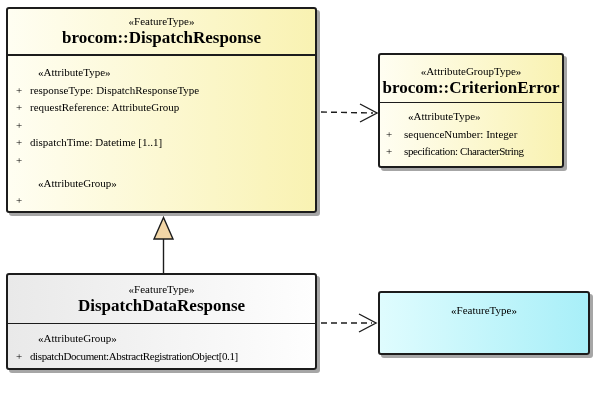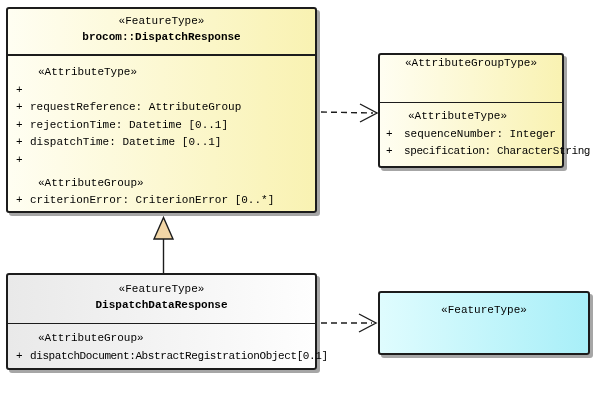--- a/index.html
+++ b/index.html
@@ -7,48 +7,48 @@
     --yellow1:#fffef2; --yellow2:#f9f2b2;
     --gray1:#e9e9e9; --gray2:#fefefe;
     --cyan1:#dffcfe; --cyan2:#a8eff8;
     --tri:#f2d6a6; --text:#000000; --bg:#ffffff;
   }
   html,body{margin:0;padding:0;}
   body{background:#fff;}
   .canvas{
     position:relative; width:604px; height:400px; overflow:hidden;
     background:var(--bg); color:var(--text);
-    font-family:Liberation Mono, monospace; font-size:11px;
+    font-family:Liberation Serif, serif; font-size:11px;
   }
   .uml-box{
     position:absolute; box-sizing:border-box;
     border:2px solid var(--border); border-radius:3px;
     box-shadow:3px 3px 0 var(--shadow);
   }
   .box-yellow{background:linear-gradient(to right,var(--yellow1),var(--yellow2));}
   .box-gray{background:linear-gradient(to right,var(--gray1),var(--gray2));}
   .box-cyan{background:linear-gradient(to right,var(--cyan1),var(--cyan2));}
   .title{text-align:center; box-sizing:border-box;}
   .stereo{font-size:11px; line-height:16px; white-space:nowrap;}
-  .cls-name{font-size:11px; font-weight:bold; line-height:17px; white-space:nowrap;}
+  .cls-name{font-size:17px; font-weight:bold; line-height:17px; white-space:nowrap;}
   .cls-name.italic{font-style:italic; letter-spacing:-0.2px;}
   .body{border-top:2px solid var(--border); box-sizing:border-box;}
   .section-label{padding-left:12px; line-height:17.6px; white-space:nowrap;margin-left:18px;}
   .attr-row{display:flex; line-height:17.6px; white-space:nowrap;}
   .vis{flex:none; width:22px; padding-left:8px; box-sizing:border-box;}
   .gap-before{margin-top:5px;}
   .tight{letter-spacing:-0.4px;text-align:right;}
   .narrow .section-label{padding-left:10px;}
   .narrow .vis{width:24px; padding-left:6px;}
   
   .b1 .title{height:45px; padding-top:4px;}
   .b1 .body{padding-top:8px;}
   .b2 .title{height:48px; padding-top:6px;}
   .b2 .body{border-top-width:1.5px; padding-top:6px;}
-  .b3 .title{height:47px; padding-top:0;}
+  .b3 .title{height:47px; padding-top:8px;}
   .b3 .body{border-top-width:1.5px; padding-top:5px;}
   .b4 .title{padding-top:9px;}
   svg.edges{position:absolute; left:0; top:0;}
 </style>
 </head>
 <body>
 
 <div class="canvas">
 
   <svg class="edges" width="604" height="400" viewBox="0 0 604 400">
@@ -71,47 +71,47 @@
 
   <div class="uml-box box-yellow b1" style="left:6px; top:7px; width:311px; height:206px;">
     <div class="title">
       <div class="stereo">«FeatureType»</div>
       <div class="cls-name">brocom::DispatchResponse</div>
     </div>
     <div class="body">
       <div class="section-label">«AttributeType»</div>
       <div class="attr-row">
         <span class="vis">+</span>
+        <span>responseType: DispatchResponseType</span>
       </div>
       <div class="attr-row">
         <span class="vis">+</span>
         <span>requestReference: AttributeGroup</span>
       </div>
       <div class="attr-row">
         <span class="vis">+</span>
-        <span>rejectionTime: Datetime [0..1]</span>
       </div>
       <div class="attr-row">
         <span class="vis">+</span>
-        <span>dispatchTime: Datetime [0..1]</span>
+        <span>dispatchTime: Datetime [1..1]</span>
       </div>
       <div class="attr-row">
         <span class="vis">+</span>
       </div>
       <div class="section-label gap-before">«AttributeGroup»</div>
       <div class="attr-row">
         <span class="vis">+</span>
-        <span>criterionError: CriterionError [0..*]</span>
       </div>
     </div>
   </div>
 
   <div class="uml-box box-yellow b3 narrow" style="left:378px; top:53px; width:186px; height:115px;">
     <div class="title">
       <div class="stereo">«AttributeGroupType»</div>
+      <div class="cls-name">brocom::CriterionError</div>
     </div>
     <div class="body">
       <div class="section-label">«AttributeType»</div>
       <div class="attr-row">
         <span class="vis">+</span>
         <span>sequenceNumber: Integer</span>
       </div>
       <div class="attr-row">
         <span class="vis">+</span>
         <span class="tight">specification: CharacterString</span>

